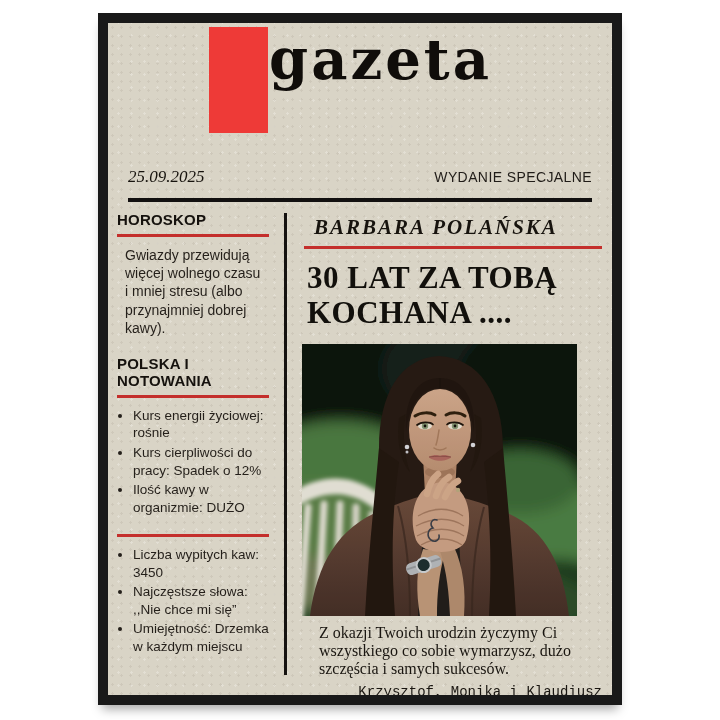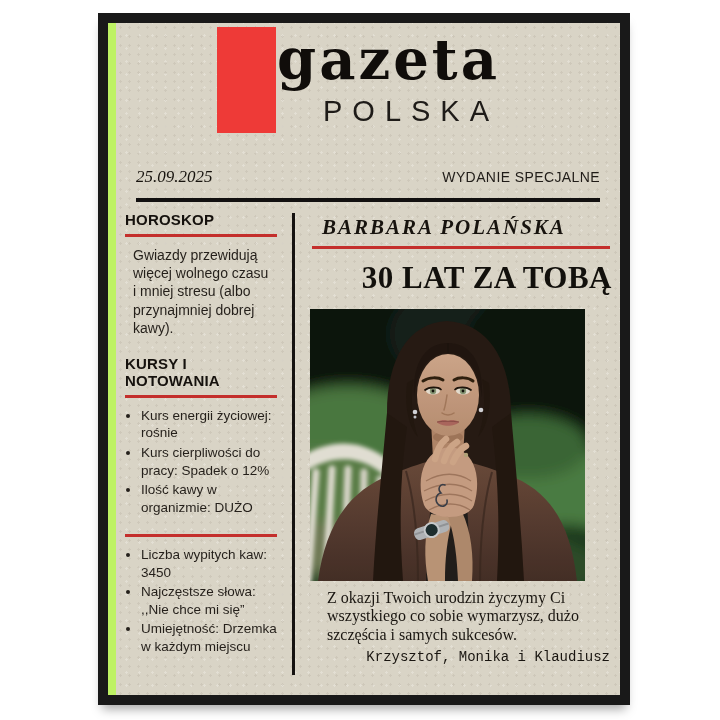--- a/index.html
+++ b/index.html
@@ -8,23 +8,22 @@
     background: #ffffff;
     font-family: "Liberation Sans", sans-serif;
     overflow: hidden;
   }
   .stage { position: relative; width: 720px; height: 720px; background: #ffffff; }
 
   .frame {
     position: absolute; left: 98px; top: 13px;
     width: 504px; height: 672px;
     border: 10px solid #191919;
-    background: #bef264;
+    background: #0f172a;
     box-shadow: 0 8px 10px -4px rgba(0,0,0,0.35);
-    padding-left: 8px;
   }
   .paper {
     position: relative; width: 100%; height: 100%;
     background-color: #d9d4c6;
     background-image:
       radial-gradient(rgba(110,100,80,0.10) 1px, transparent 1.4px),
       radial-gradient(rgba(255,255,255,0.25) 1px, transparent 1.4px);
     background-size: 9px 9px, 13px 13px;
     background-position: 0 0, 4px 6px;
     overflow: hidden;
@@ -69,21 +68,21 @@
   .article { position: absolute; left: 194px; top: 192px; width: 302px; color: #17130e; }
   .kicker {
     margin: 0 0 0 12px;
     font-family: "Liberation Serif", serif; font-style: italic; font-weight: 600;
     font-size: 21px; letter-spacing: 2px; color: #17130e; line-height: 1.15;
   }
   .kicker-rule { height: 3px; background: #c42f2c; margin: 7px 0 0 2px; width: 298px; }
   .headline {
     margin: 12px 0 0 5px;
     font-family: "Liberation Serif", serif; font-weight: 700;
-    font-size: 31px; line-height: 1.12; letter-spacing: 0.5px; color: #12100c; text-align: right;
+    font-size: 31px; line-height: 1.12; letter-spacing: 0.5px; color: #12100c;
   }
   .photo { margin: 13px 0 0; width: 275px; height: 272px; overflow: hidden; background: #1c2a20; }
   .photo svg { display: block; width: 100%; height: 100%; }
   .caption {
     margin: 8px 0 0 17px; width: 283px;
     font-family: "Liberation Serif", serif; font-size: 16px; line-height: 1.15; color: #191510;
   }
   .signature {
     margin: 5px 8px 0 17px; width: 283px; text-align: right;
     font-family: Liberation Mono, monospace; font-size: 14px; color: #191510;
@@ -91,39 +90,38 @@
 </style>
 </head>
 <body>
 
 <div class="stage">
   <div class="frame">
     <div class="paper">
 
       <div class="red-block"></div>
       <div class="nameplate">gazeta</div>
-      <div class="nameplate-sub">POLSKA</div>
 
       <div class="dateline">
         <span class="date">25.09.2025</span>
         <span class="edition">WYDANIE SPECJALNE</span>
       </div>
 
       <div class="thick-rule"></div>
       <div class="col-divider"></div>
 
       <aside class="left-col">
         <section class="side-section">
           <h3 class="side-heading">HOROSKOP</h3>
           <div class="red-rule"></div>
           <p class="side-text">Gwiazdy przewidują więcej wolnego czasu i mniej stresu (albo przynajmniej dobrej kawy).</p>
         </section>
 
         <section class="side-section">
-          <h3 class="side-heading">KURSY I NOTOWANIA</h3>
+          <h3 class="side-heading">POLSKA I NOTOWANIA</h3>
           <div class="red-rule"></div>
           <ul class="side-list">
             <li>Kurs energii życiowej: rośnie</li>
             <li>Kurs cierpliwości do pracy: Spadek o 12%</li>
             <li>Ilość kawy w organizmie: DUŻO</li>
           </ul>
         </section>
 
         <section class="side-section">
           <div class="red-rule"></div>
@@ -133,20 +131,21 @@
             <li>Umiejętność: Drzemka w każdym miejscu</li>
           </ul>
         </section>
       </aside>
 
       <main class="article">
         <h2 class="kicker">BARBARA POLAŃSKA</h2>
         <div class="kicker-rule"></div>
         <h1 class="headline">
           <span>30 LAT ZA TOBĄ</span><br>
+          <span>KOCHANA ....</span>
         </h1>
 
         <figure class="photo">
           <svg viewBox="0 0 275 272" preserveAspectRatio="none">
             <defs>
               <linearGradient id="bgTrees" x1="0" y1="0" x2="0" y2="1">
                 <stop offset="0" stop-color="#141f16"></stop>
                   <stop offset="1" stop-color="#2a4527"></stop>
               </linearGradient>
               <linearGradient id="faceG" x1="0" y1="0" x2="0" y2="1">

